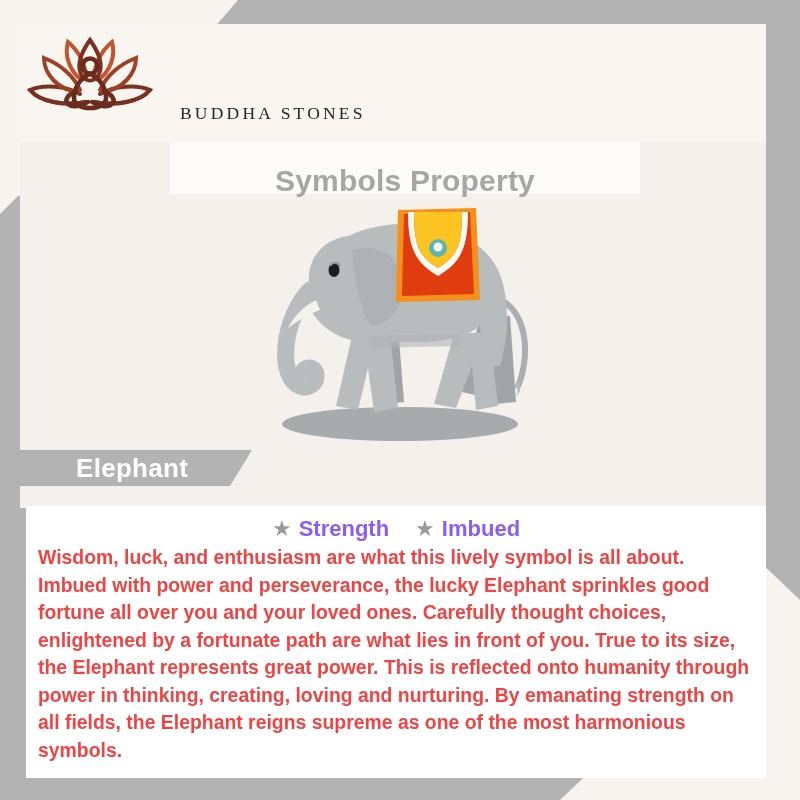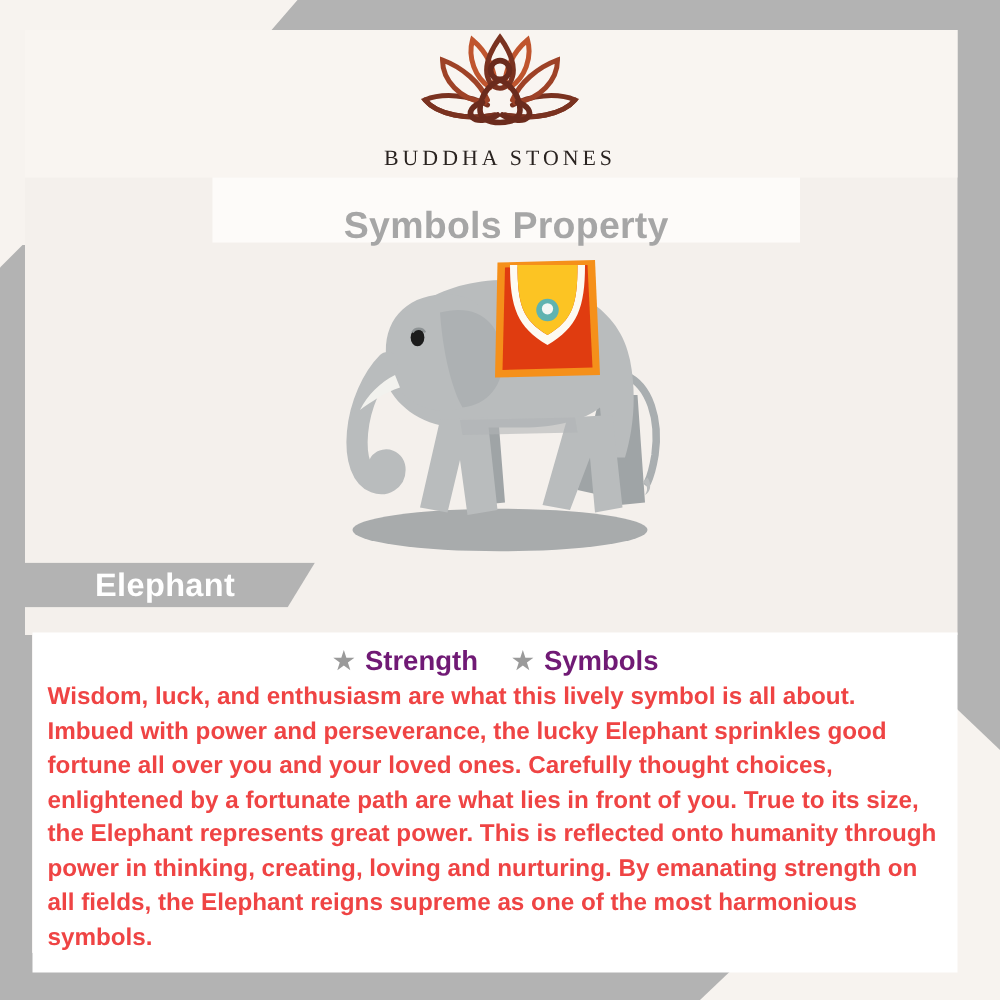--- a/index.html
+++ b/index.html
@@ -35,22 +35,22 @@
     position:absolute;left:20px;top:24px;width:746px;height:484px;
     background:#f4f0ec;
   }
   #panel-top-inner{
     position:absolute;left:20px;top:24px;width:746px;height:118px;
     background:#f9f5f1;
   }
 
   
   #logo{
-    position:absolute;left:0;right:0;top:22px;
-    display:flex;flex-direction:column;align-items:center;
+    position:absolute;left:0;right:0;top:32px;
+    display:flex;flex-direction:row;align-items:flex-end;
   }
   #logo-mark{display:block;}
   #brand-name{
     margin-top:2px;
     font-family:"Liberation Serif", serif;
     font-size:17.5px;letter-spacing:3.2px;
     color:#2a2320;font-weight:400;
   }
 
   
@@ -85,21 +85,21 @@
   #content{
     position:absolute;left:26px;top:506px;width:740px;height:272px;
     background:#ffffff;
   }
   #traits{
     display:flex;justify-content:center;align-items:center;gap:26px;
     padding-top:10px;
   }
   .trait{display:flex;align-items:center;gap:7px;}
   .trait-star{font-size:22px;color:#9a9a9a;line-height:1;}
-  .trait-label{font-size:22px;font-weight:bold;color:#701a75;}
+  .trait-label{font-size:22px;font-weight:bold;color:#8b5cf6;}
   #description{
     margin:2px 12px 0 12px;
     font-size:19.4px;line-height:1.42;color:#ef4444;
     font-weight:bold;text-align:left;
   }
 </style>
 </head>
 <body>
 
 <div id="stage">
@@ -203,19 +203,19 @@
   </div>
 
   <div id="content">
     <div id="traits">
       <div class="trait">
         <span class="trait-star">★</span>
         <span class="trait-label">Strength</span>
       </div>
       <div class="trait">
         <span class="trait-star">★</span>
-        <span class="trait-label">Symbols</span>
+        <span class="trait-label">Imbued</span>
       </div>
     </div>
     <p id="description">Wisdom, luck, and enthusiasm are what this lively symbol is all about. Imbued with power and perseverance, the lucky Elephant sprinkles good fortune all over you and your loved ones. Carefully thought choices, enlightened by a fortunate path are what lies in front of you. True to its size, the Elephant represents great power. This is reflected onto humanity through power in thinking, creating, loving and nurturing. By emanating strength on all fields, the Elephant reigns supreme as one of the most harmonious symbols.</p>
   </div>
 
 </div>
 
 </body></html>

